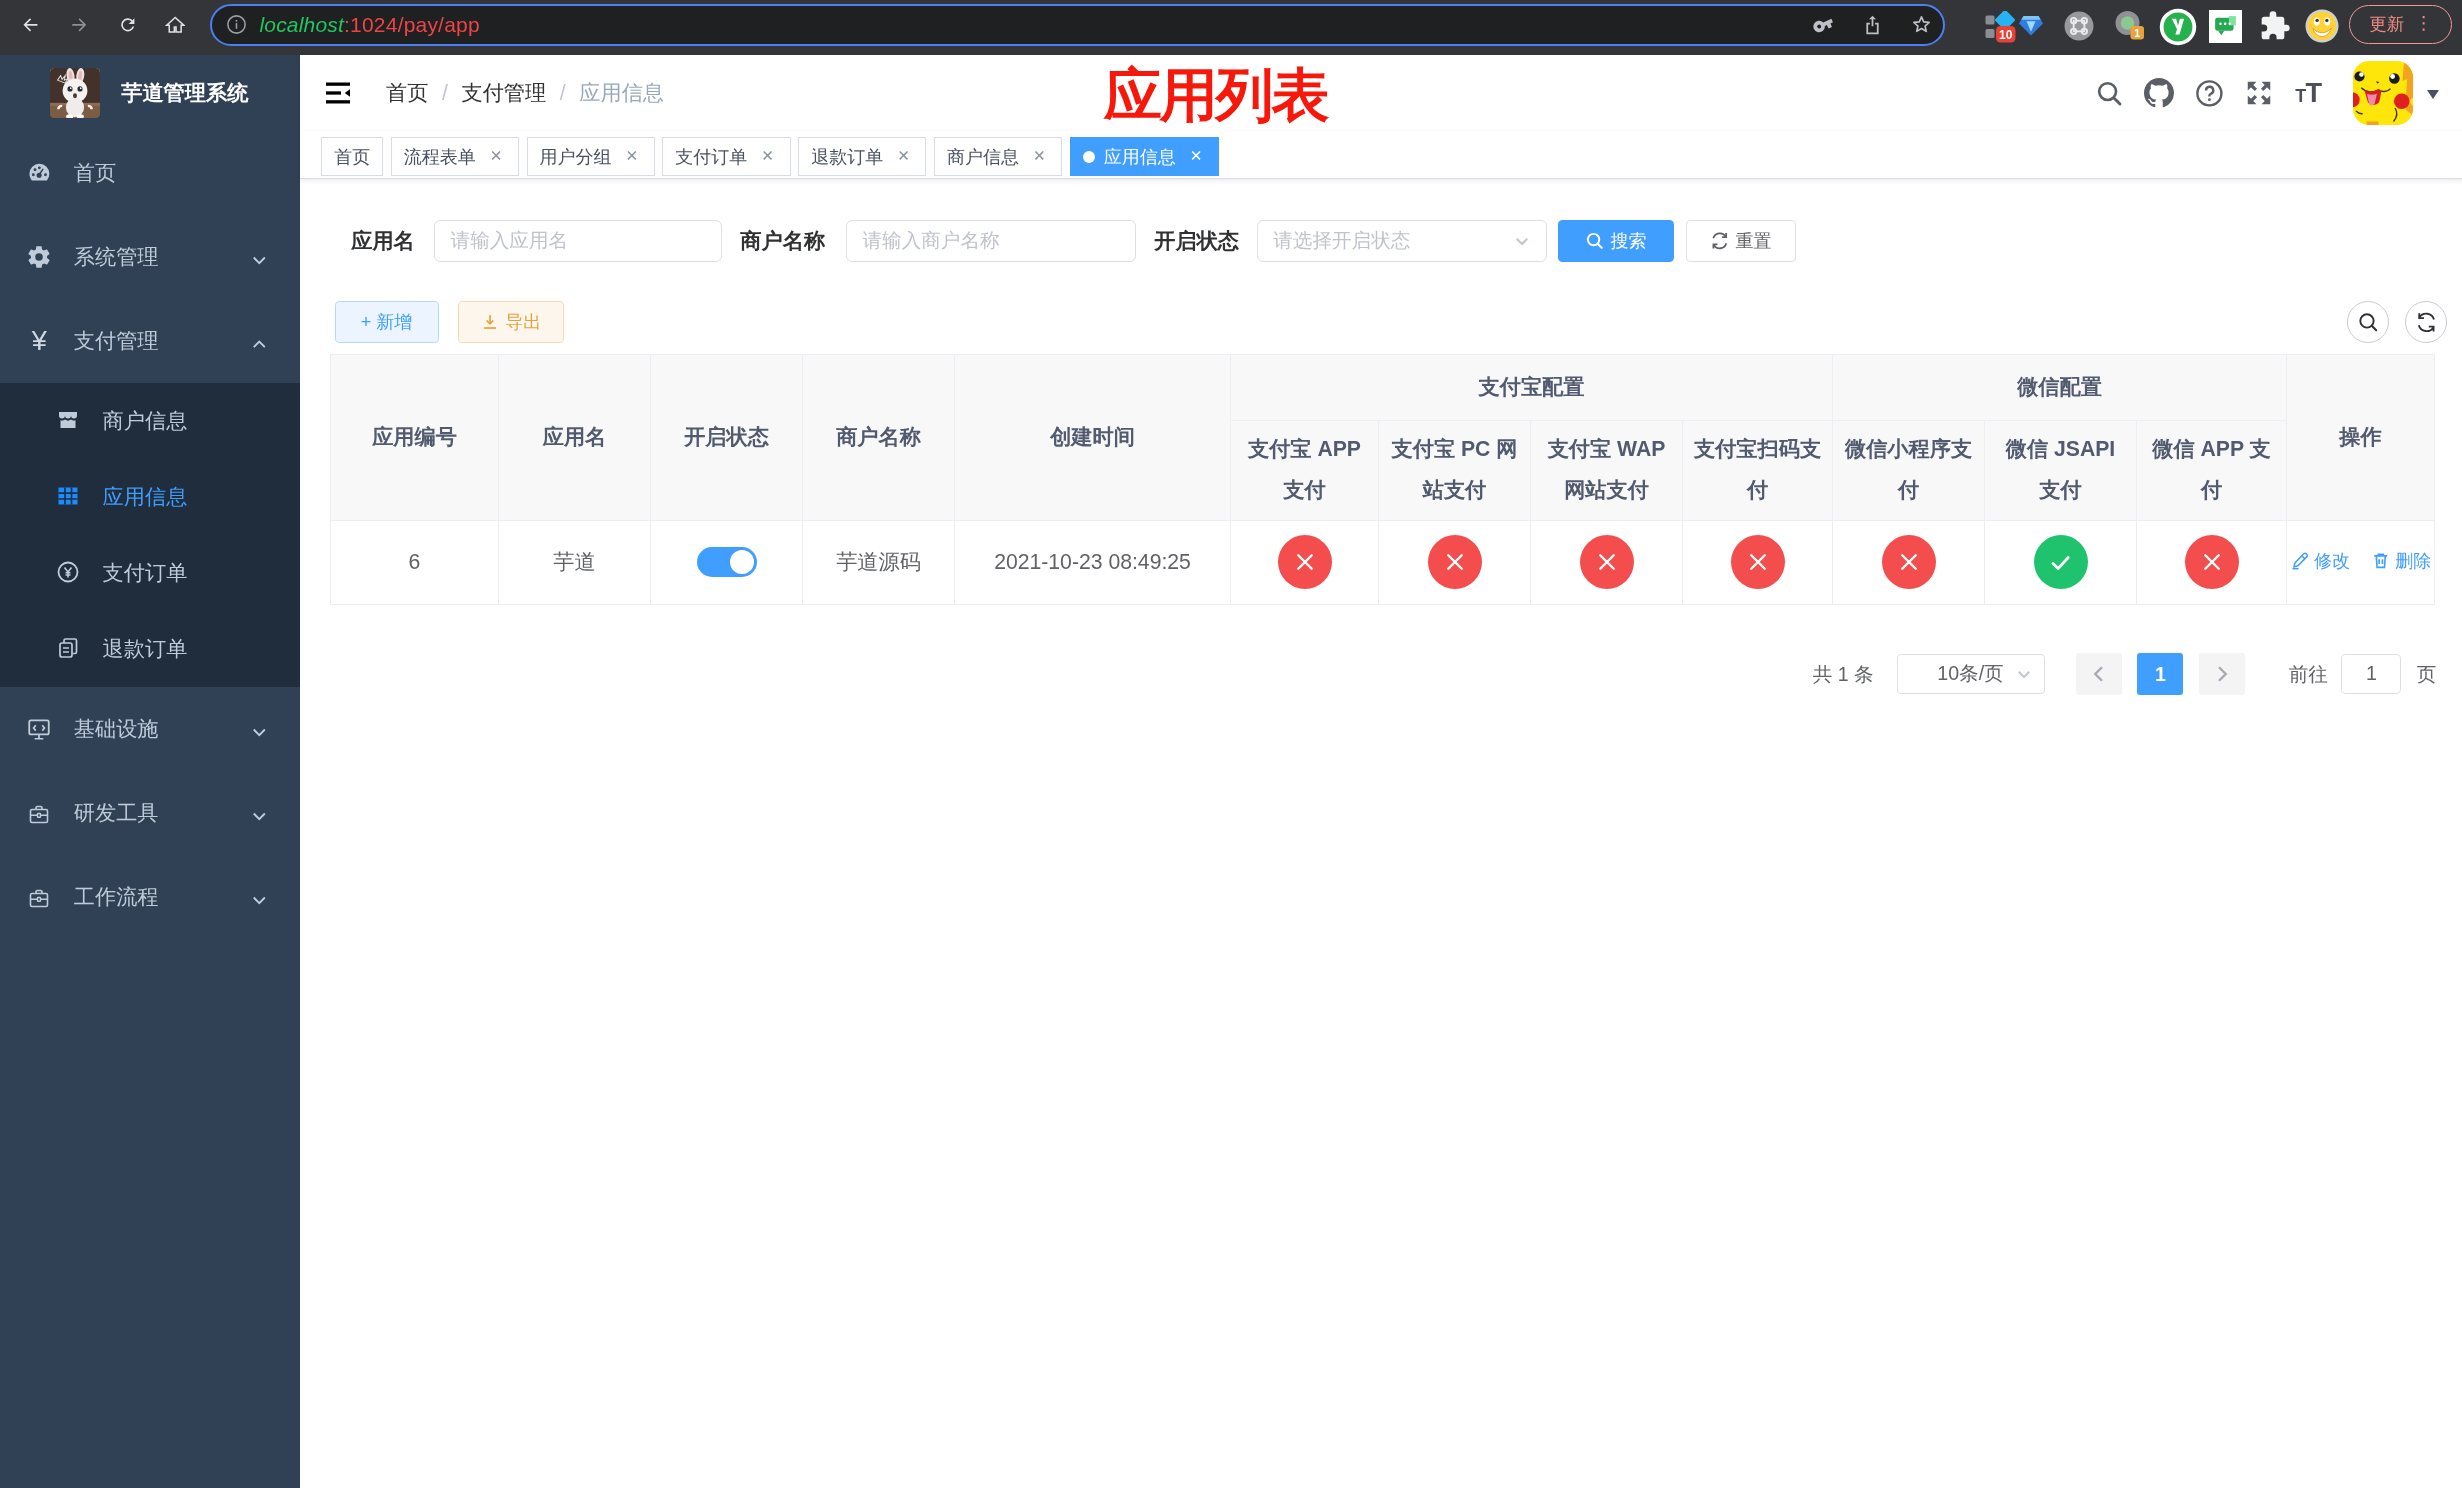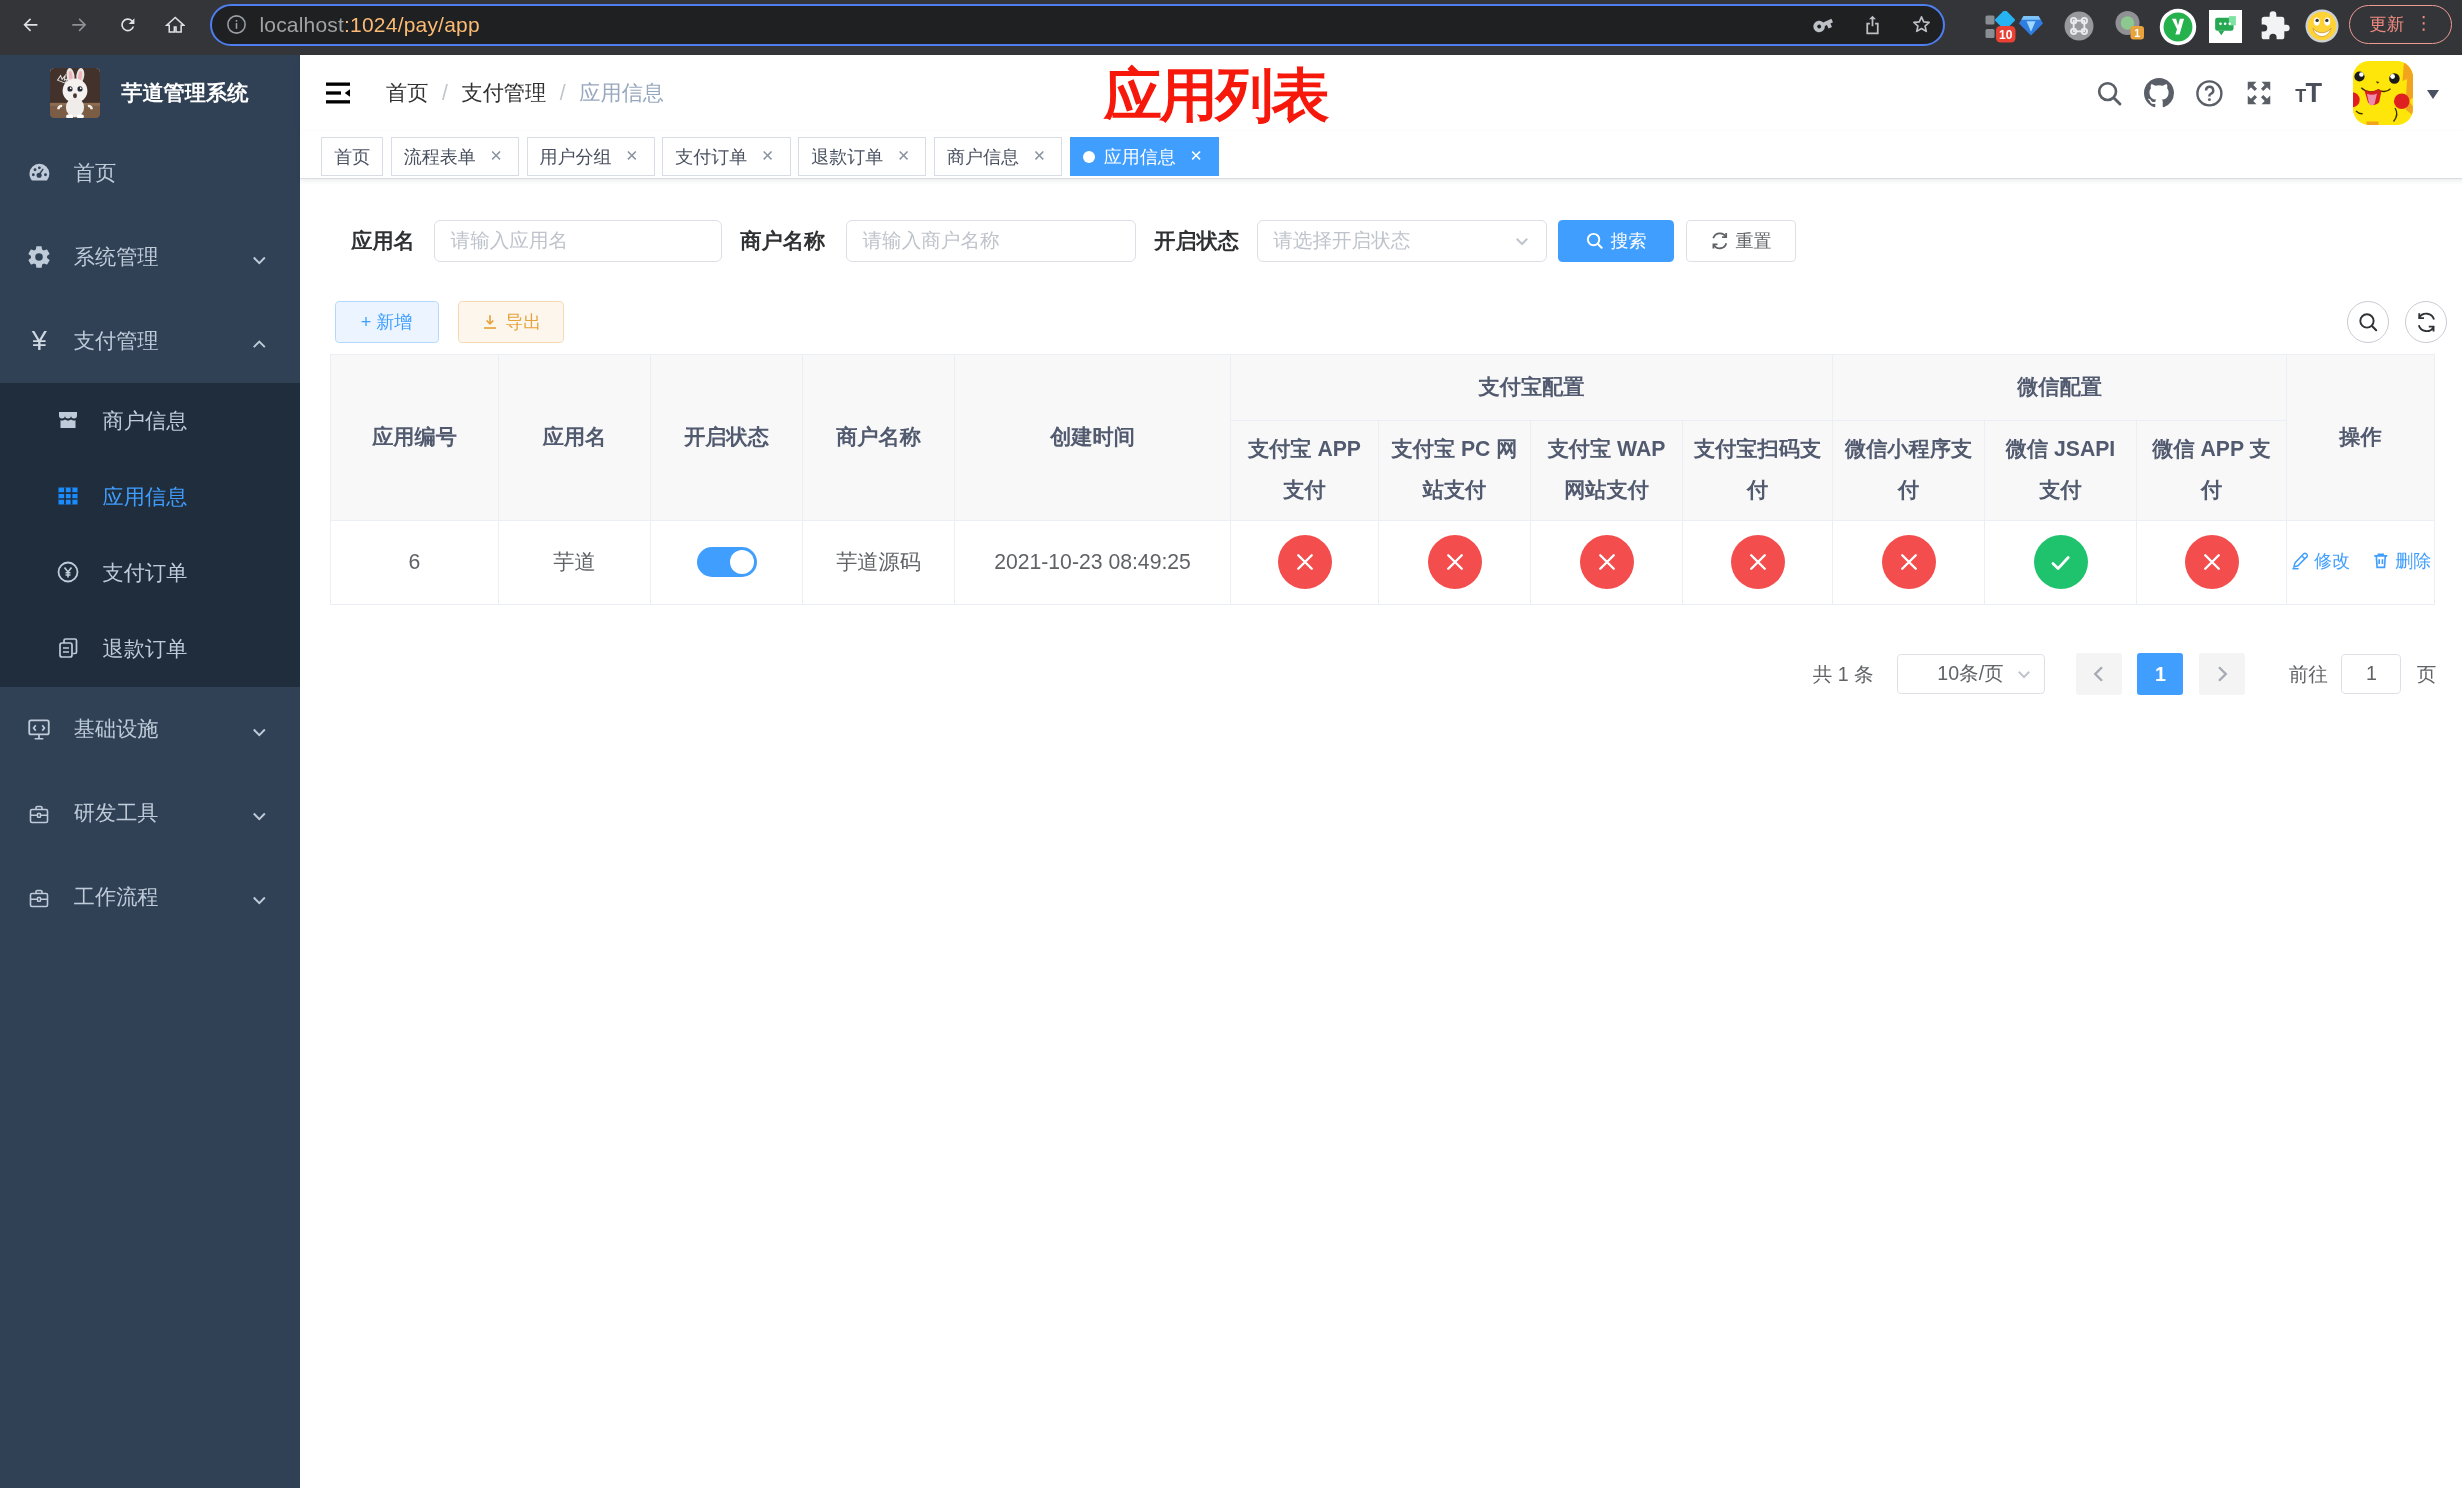--- a/index.html
+++ b/index.html
@@ -3,21 +3,21 @@
 <meta charset="utf-8">
 <style>
 * { margin:0; padding:0; box-sizing:border-box; }
 html,body { width:2462px; height:1489px; background:#fff; font-family:"Liberation Sans", sans-serif; overflow:hidden; }
 
 
 #chrome { position:relative; width:2462px; height:55px; background:#333539; }
 #chrome .navbtn { position:absolute; top:6.8px; width:36px; height:36px; display:flex; align-items:center; justify-content:center; }
 #urlpill { position:absolute; left:210px; top:3.8px; width:1735px; height:42px; background:#1e2022; border:2.3px solid #4e7ef0; border-radius:21px; display:flex; align-items:center; }
 #urltext { font-size:21px; color:#e8eaed; margin-left:11.4px; letter-spacing:0.2px; }
-#urltext .dim { color:#fdba74; }
+#urltext .dim { color:#ef4444; }
 .extico { position:absolute; top:9px; width:33px; height:33px; }
 #updatechip { position:absolute; right:9.8px; top:4.5px; width:103px; height:39px; border:1.5px solid #ef9a92; border-radius:19.7px; color:#f08b80; font-size:17.4px; display:flex; align-items:center; justify-content:center; }
 #chrome svg { display:block; }
 
 
 #app { zoom:2; position:relative; width:1231px; height:717px; background:#fff; display:flex; }
 
 
 #sidebar { width:150px; height:717px; background:#304156; flex:none; position:relative; }
 #logo { height:38px; display:flex; align-items:center; padding-left:25px; }
@@ -113,21 +113,21 @@
     <svg width="20.4" height="20.4" viewBox="0 0 24 24">
         <path d="M12 3 2 12h3v8h6v-6h2v6h6v-8h3z" fill="none" stroke="#dfe1e5" stroke-width="1.8"></path>
       </svg>
   </div>
   <div id="urlpill">
     <svg width="23" height="23" viewBox="0 0 24 24" style="margin-left:13px;flex:none;">
         <circle cx="12" cy="12" r="9" fill="none" stroke="#9aa0a6" stroke-width="1.6"></circle>
         <rect x="11.2" y="10.5" width="1.6" height="6" fill="#9aa0a6"></rect>
         <rect x="11.2" y="7.3" width="1.6" height="1.8" fill="#9aa0a6"></rect>
       </svg>
-    <div id="urltext"><span style="color:#a3a3a3;">localhost</span><span class="dim">:1024/pay/app</span></div>
+    <div id="urltext"><span style="color:#22c55e;font-style:italic;">localhost</span><span class="dim">:1024/pay/app</span></div>
     <div style="flex:1"></div>
     <svg width="23" height="23" viewBox="0 0 24 24" style="margin-right:27px;flex:none;">
         <path d="M12.65 10A6 6 0 1 0 12.65 14H15v4h4v-4h3v-4zM7 14a2 2 0 1 1 0-4 2 2 0 0 1 0 4z" fill="#bdc1c6" transform="rotate(-25 12 12)"></path>
       </svg>
     <svg width="21" height="21" viewBox="0 0 24 24" style="margin-right:27px;flex:none;">
         <path d="M12 2 8 6h3v8h2V6h3zM5 10h4v2H7v9h10v-9h-2v-2h4v13H5z" fill="#bdc1c6"></path>
       </svg>
     <svg width="23" height="23" viewBox="0 0 24 24" style="margin-right:9.8px;flex:none;">
         <path d="m12 4 2.3 5.3 5.7.5-4.3 3.8 1.3 5.6L12 16.2l-5 3 1.3-5.6L4 9.8l5.7-.5z" fill="none" stroke="#bdc1c6" stroke-width="1.7" stroke-linejoin="round"></path>
       </svg>

